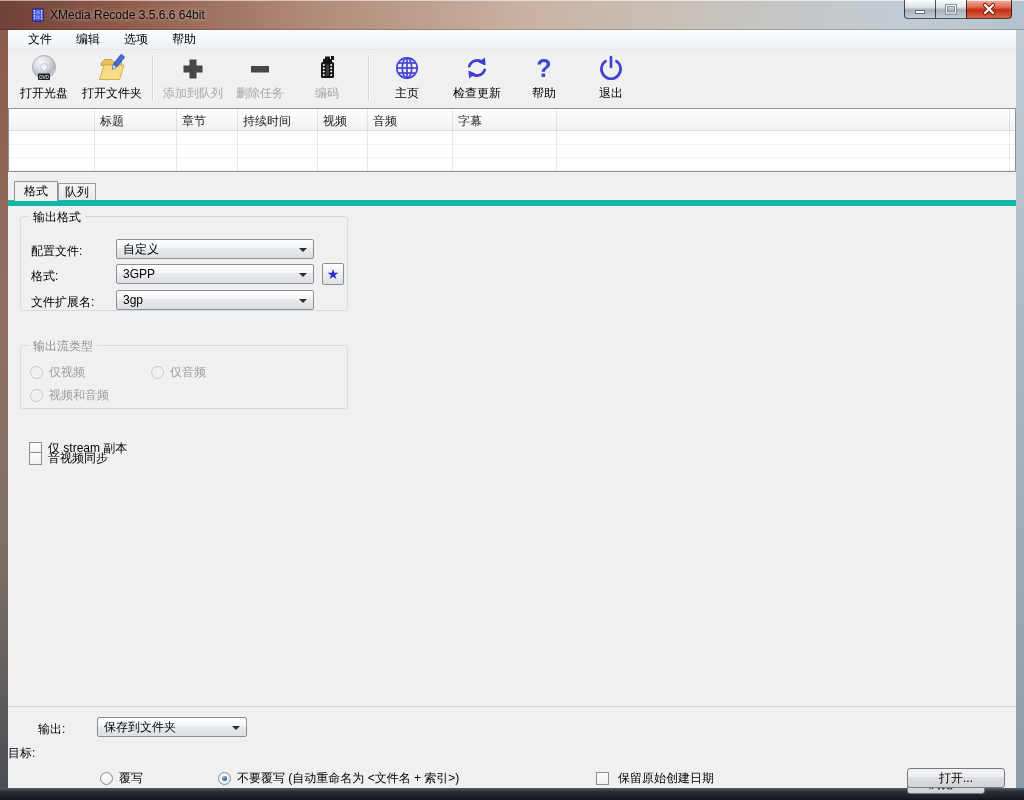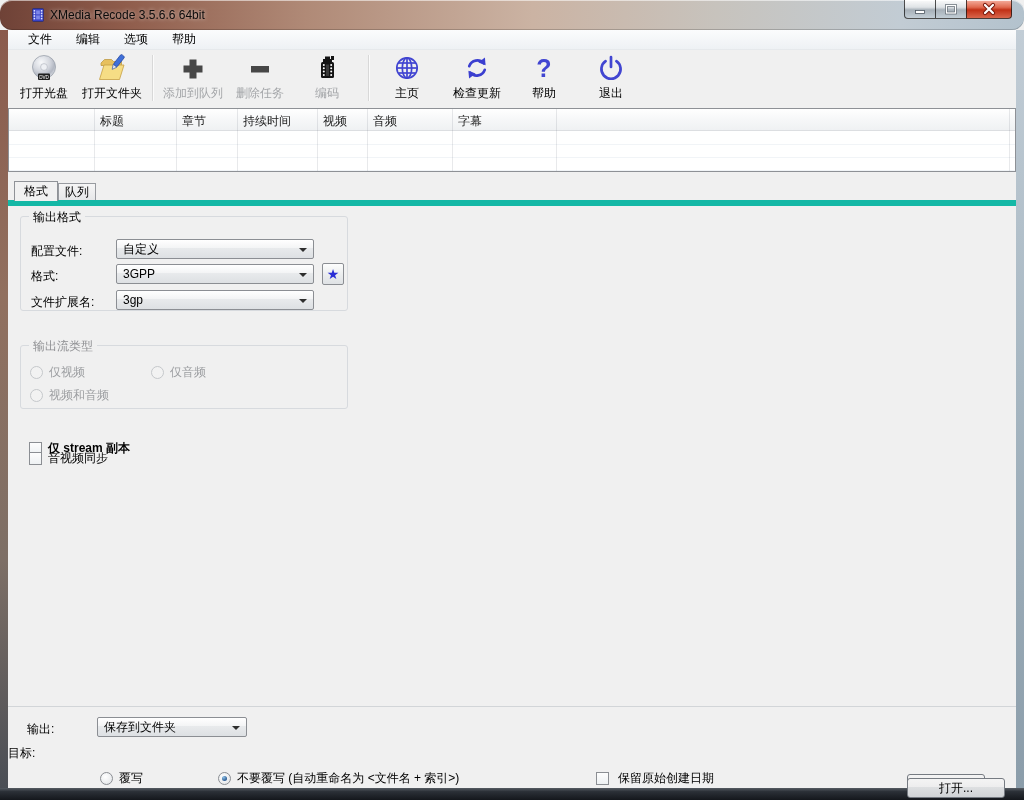--- a/index.html
+++ b/index.html
@@ -3,21 +3,21 @@
 <meta charset="utf-8">
 <style>
   * { margin:0; padding:0; box-sizing:border-box; }
   html,body { width:1024px; height:800px; overflow:hidden; }
   body { font-family:"Liberation Sans","DejaVu Sans",sans-serif; font-size:12px; color:#000; }
   .window { position:absolute; inset:0; width:1024px; height:800px; background:#f0f0f0; }
 
   
   .titlebar { position:absolute; left:0; top:0; width:1024px; height:30px;
     background:linear-gradient(to right,#6f4237 0%,#8f5c4b 12%,#b08a77 30%,#cbb3a3 52%,#c7c3bd 70%,#c2ccd4 88%,#b3c2cd 100%);
-    box-shadow:inset 0 1px 0 rgba(255,255,255,.55), inset 0 -1px 0 rgba(0,0,0,.18);border-radius:12px; }
+    box-shadow:inset 0 1px 0 rgba(255,255,255,.55), inset 0 -1px 0 rgba(0,0,0,.18); }
   .frame-left { position:absolute; left:0; top:30px; width:8px; height:758px;
     background:linear-gradient(to bottom,#8a5a4c 0%,#91705f 35%,#7d6f66 70%,#4a4e55 100%); }
   .frame-right { position:absolute; left:1016px; top:30px; width:8px; height:758px;
     background:linear-gradient(to bottom,#c2cdd6 0%,#a7b7c2 45%,#8b9daa 100%); }
   .frame-bottom { position:absolute; left:0; top:788px; width:1024px; height:12px;
     background:linear-gradient(to bottom,#565c63 0%,#2b3037 30%,#14171c 100%); }
   .app-title { position:absolute; left:50px; top:8px; font-size:12px; color:#0b0b0b; text-shadow:0 0 4px rgba(255,255,255,.7); }
   .app-icon { position:absolute; left:30px; top:7px; width:16px; height:16px; }
 
   .win-controls { position:absolute; left:905px; top:0; height:19px; display:flex; }
@@ -322,48 +322,48 @@
       <div class="radio disabled" style="left:130px; top:18px;">
         <span class="dot"></span>
         <span>仅音频</span>
       </div>
       <div class="radio disabled" style="left:9px; top:41px;">
         <span class="dot"></span>
         <span>视频和音频</span>
       </div>
     </div>
 
-    <div class="checkbox" style="left:21px; top:234px;font-weight:bold;">
+    <div class="checkbox" style="left:21px; top:234px;">
       <span class="box"></span>
       <span>仅 stream 副本</span>
     </div>
     <div class="checkbox" style="left:21px; top:244px;">
       <span class="box"></span>
       <span>音视频同步</span>
     </div>
   </div>
 
   <div class="bottom-bar">
-    <span class="lbl" style="left:5px; top:14px;padding-left:14px;">输出:</span>
+    <span class="lbl" style="left:16px; top:14px;padding-left:14px;">输出:</span>
     <div class="combobox" style="left:89px; top:10px; width:150px;">
       <span>保存到文件夹</span>
       <span class="combo-arrow"></span>
     </div>
 
     <span class="lbl" style="left:0px; top:38px;">目标:</span>
     <div class="win7-btn" style="left:899px; top:35px; width:78px;margin-top:32px;">浏览...</div>
 
     <div class="radio" style="left:92px; top:63px;">
       <span class="dot"></span>
       <span>覆写</span>
     </div>
     <div class="radio selected" style="left:210px; top:63px;">
       <span class="dot"></span>
       <span>不要覆写 (自动重命名为 &lt;文件名 + 索引&gt;)</span>
     </div>
     <div class="checkbox" style="left:588px; top:63px;gap:9px;">
       <span class="box"></span>
       <span>保留原始创建日期</span>
     </div>
-    <div class="win7-btn" style="left:899px; top:61px; width:98px;margin-top:10px;">打开...</div>
+    <div class="win7-btn" style="left:899px; top:61px; width:98px;">打开...</div>
   </div>
 
 </div>
 
 </body></html>

